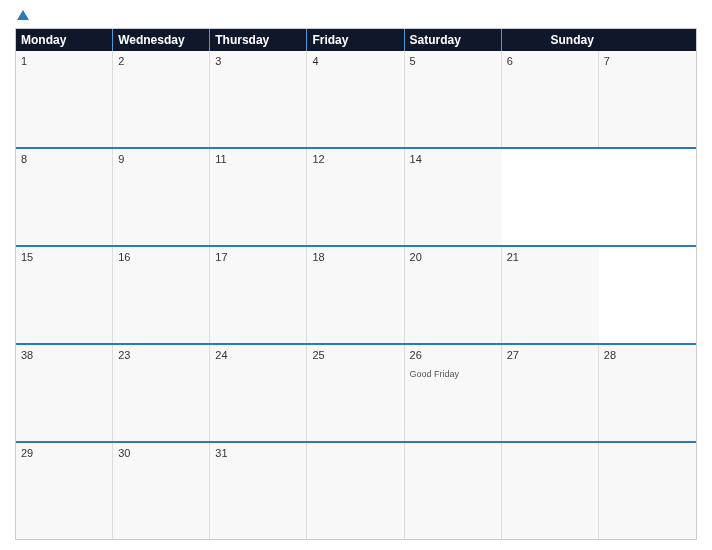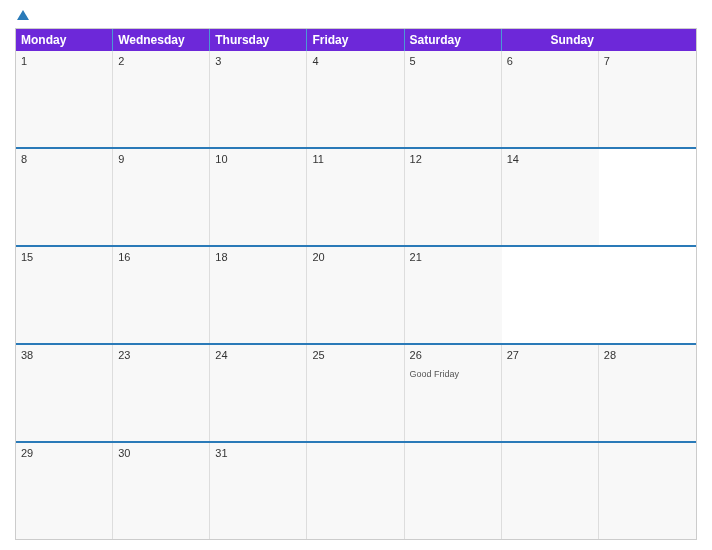--- a/index.html
+++ b/index.html
@@ -67,21 +67,21 @@
     
     .calendar {
       flex: 1;
       border: 1px solid #ccc;
       display: flex;
       flex-direction: column;
     }
     .cal-header {
       display: grid;
       grid-template-columns: repeat(7, 1fr);
-      background: #6d28d9;
+      background: #0f172a;
     }
     .cal-header-cell {
       color: #fff;
       font-size: 12px;
       font-weight: bold;
       padding: 4px 5px;
       text-align: left;
       border-right: 1px solid #4a9ad4;
     }
     .cal-header-cell:last-child {
@@ -178,38 +178,38 @@
           </div>
         </div>
         <div class="cal-week">
           <div class="cal-cell">
             <span class="day-num">8</span>
           </div>
           <div class="cal-cell">
             <span class="day-num">9</span>
           </div>
           <div class="cal-cell">
-            <span class="day-num">10</span>
-          </div>
-          <div class="cal-cell">
             <span class="day-num">11</span>
           </div>
           <div class="cal-cell">
             <span class="day-num">12</span>
           </div>
           <div class="cal-cell">
             <span class="day-num">14</span>
           </div>
         </div>
         <div class="cal-week">
           <div class="cal-cell">
             <span class="day-num">15</span>
           </div>
           <div class="cal-cell">
             <span class="day-num">16</span>
+          </div>
+          <div class="cal-cell">
+            <span class="day-num">17</span>
           </div>
           <div class="cal-cell">
             <span class="day-num">18</span>
           </div>
           <div class="cal-cell">
             <span class="day-num">20</span>
           </div>
           <div class="cal-cell">
             <span class="day-num">21</span>
           </div>

